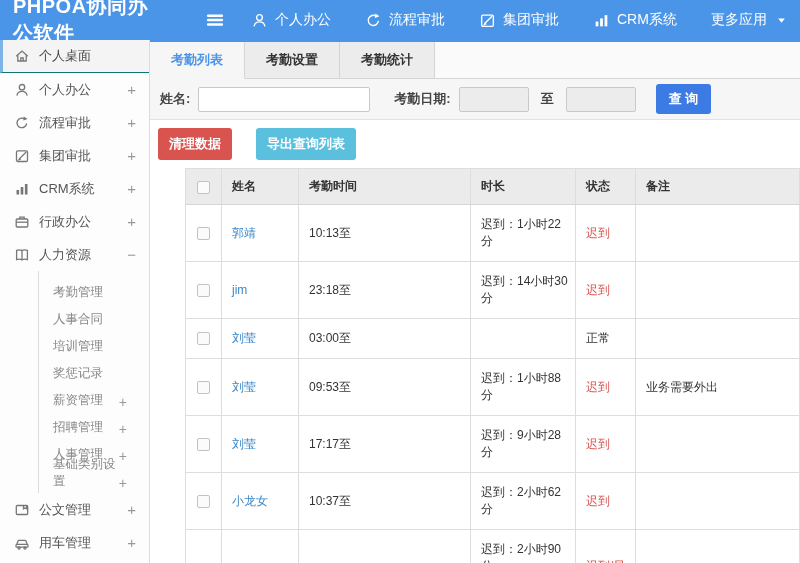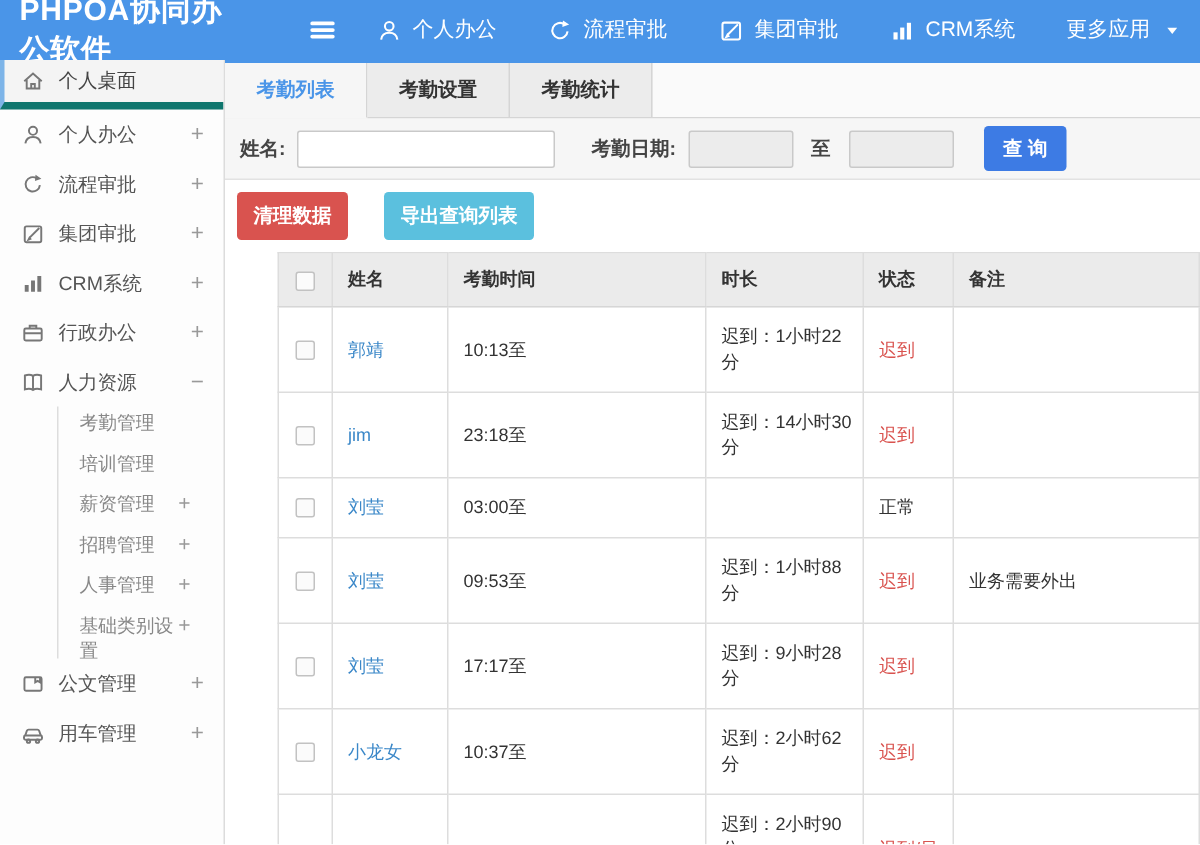--- a/index.html
+++ b/index.html
@@ -25,23 +25,23 @@
   .nav-ic.caret{width:11px;height:11px;margin-left:2px;}
 
   
   .body{display:flex;height:523px;}
   .sidebar{width:150px;min-width:150px;background:#fdfdfd;border-right:1px solid #dcdcdc;font-size:13px;color:#555;overflow:hidden;}
   .side-item{height:33px;display:flex;align-items:center;gap:9px;padding:0 13px 0 14px;cursor:pointer;}
   .side-item .ic{width:16px;height:16px;display:inline-flex;color:#777;flex:none;}
   .side-item .ic svg{width:100%;height:100%;}
   .side-item .lbl{white-space:nowrap;}
   .toggle{margin-left:auto;color:#999;font-size:15px;line-height:1;font-weight:normal;}
-  .side-item.active{background:#f4f4f4;border-left:3px solid #7db4e8;border-bottom:5px solid #0f766e;padding-left:11px;color:#444;}
+  .side-item.active{background:#f4f4f4;border-left:3px solid #7db4e8;border-bottom:1px solid #0f766e;padding-left:11px;color:#444;}
   .submenu{margin-left:38px;border-left:1px solid #ddd;padding:3px 0;}
-  .sub-item{height:27px;display:flex;align-items:flex-start;padding:0 22px 0 14px;color:#888;font-size:12.5px;cursor:pointer;}
+  .sub-item{height:27px;display:flex;align-items:flex-end;padding:0 22px 0 14px;color:#888;font-size:12.5px;cursor:pointer;}
   .sub-item .toggle{font-size:14px;}
 
   .main{flex:1;display:flex;flex-direction:column;border-top:2px solid var(--header-blue);background:#fff;min-width:0;}
 
   
   .tabbar{display:flex;height:37px;background:#fafafa;border-bottom:1px solid #d5d5d5;font-size:13px;font-weight:bold;}
   .tab{padding:0 21px;display:flex;align-items:center;background:#ececec;border-right:1px solid #d5d5d5;color:#333;cursor:pointer;}
   .tab.active{background:#f6f6f6;color:var(--header-blue);border-bottom:1px solid #f6f6f6;margin-bottom:-1px;}
 
   
@@ -204,21 +204,27 @@
             </svg>
           </span>
           <span class="lbl">人力资源</span>
           <span class="toggle">−</span>
         </div>
         <div class="submenu">
           <div class="sub-item">
             <span class="lbl">考勤管理</span>
           </div>
           <div class="sub-item">
+            <span class="lbl">人事合同</span>
+          </div>
+          <div class="sub-item">
             <span class="lbl">培训管理</span>
+          </div>
+          <div class="sub-item">
+            <span class="lbl">奖惩记录</span>
           </div>
           <div class="sub-item">
             <span class="lbl">薪资管理</span>
             <span class="toggle">+</span>
           </div>
           <div class="sub-item">
             <span class="lbl">招聘管理</span>
             <span class="toggle">+</span>
           </div>
           <div class="sub-item">

